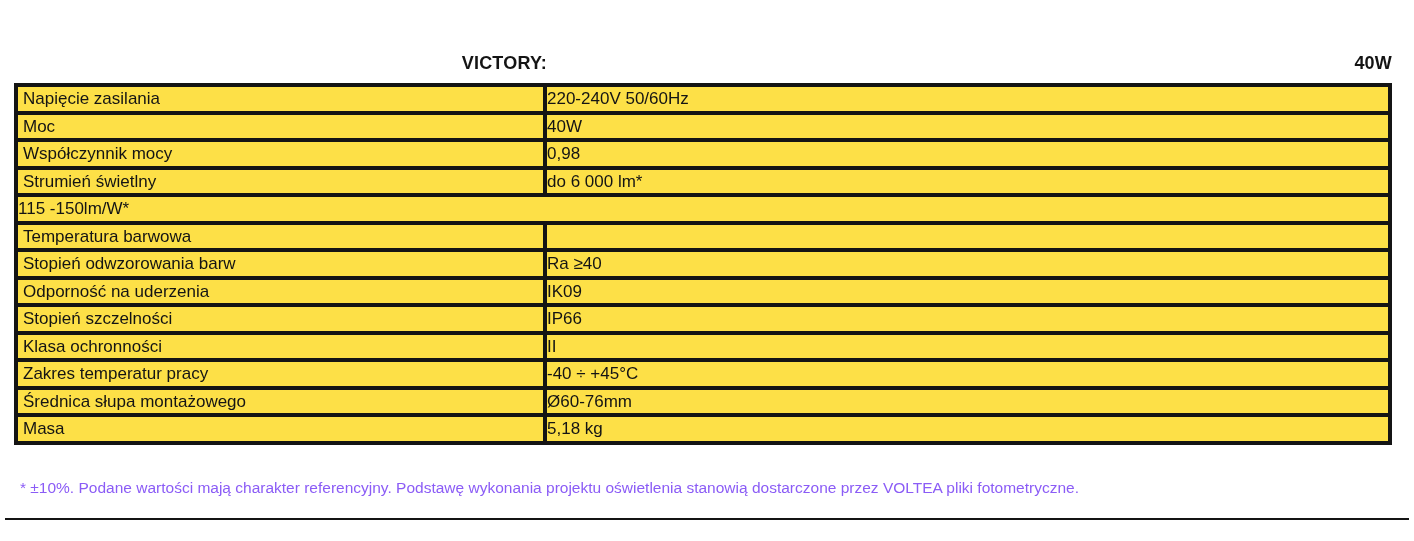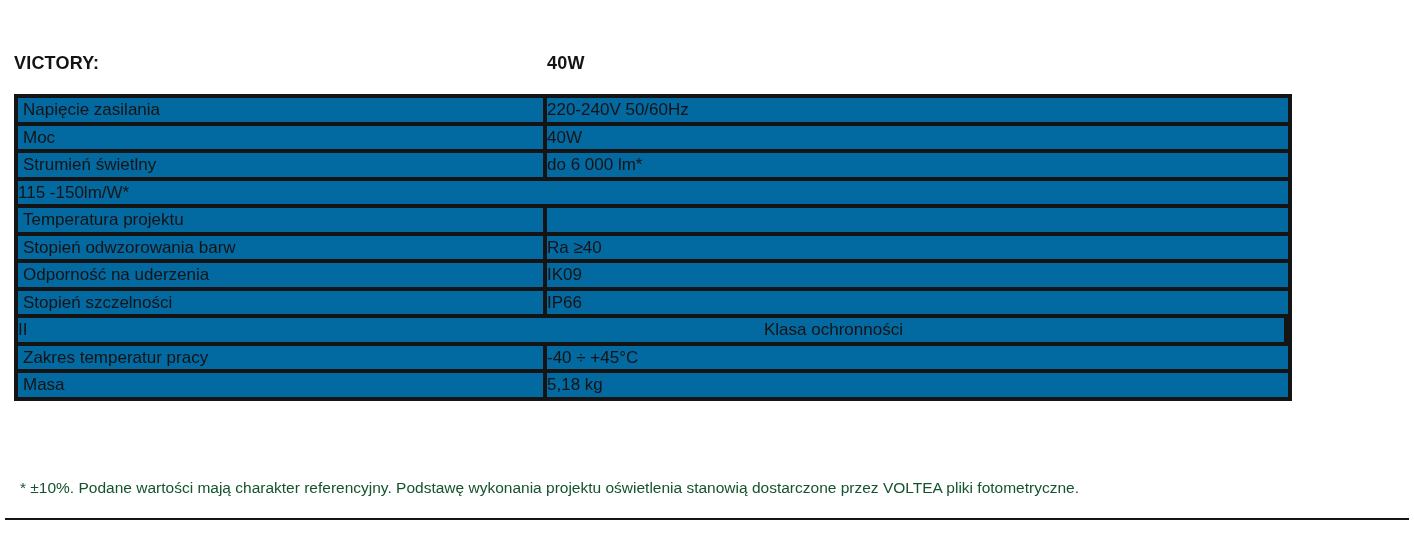--- a/index.html
+++ b/index.html
@@ -22,38 +22,38 @@
   
   .spec-header {
     position: absolute;
     top: 48px;
     left: 14px;
     width: 1378px;
     height: 30px;
     display: flex;
   }
   .spec-header .hcell {
-    text-align: left;
+    text-align: right;
     font-weight: bold;
     font-size: 18px;
     line-height: 30px;
     letter-spacing: 0.2px;
   }
   .spec-header .hcell.left  { width: 533px; }
   .spec-header .hcell.right { flex: 1; }
 
   
   .spec-table {
     position: absolute;
-    top: 94px;
+    top: 83px;
     left: 14px;
-    width: 1278px;
+    width: 1378px;
     border: 4px solid #141414;
     box-sizing: border-box;
-    background: #0369a1;
+    background: #fde047;
   }
   .spec-row {
     display: flex;
     height: 23.5px;
     border-bottom: 4px solid #141414;
   }
   .spec-row:last-child {
     border-bottom: none;
   }
   .spec-cell {
@@ -75,21 +75,21 @@
   }
 
   
   .footnote {
     position: absolute;
     top: 478px;
     left: 20px;
     width: 1380px;
     font-size: 15.5px;
     line-height: 20px;
-    color: #14532d;
+    color: #8b5cf6;
   }
 
   
   .bottom-rule {
     position: absolute;
     top: 518px;
     left: 5px;
     width: 1404px;
     height: 2px;
     background: #141414;
@@ -108,48 +108,56 @@
   <div class="spec-table" id="specTable">
       <div class="spec-row">
         <div class="spec-cell label">Napięcie zasilania</div>
         <div class="spec-cell value">220-240V 50/60Hz</div>
       </div>
       <div class="spec-row">
         <div class="spec-cell label">Moc</div>
         <div class="spec-cell value">40W</div>
       </div>
       <div class="spec-row">
+        <div class="spec-cell label">Współczynnik mocy</div>
+        <div class="spec-cell value">0,98</div>
+      </div>
+      <div class="spec-row">
         <div class="spec-cell label">Strumień świetlny</div>
         <div class="spec-cell value">do 6 000 lm*</div>
       </div>
       <div class="spec-row">
         <div class="spec-cell value">115 -150lm/W*</div>
       </div>
       <div class="spec-row">
-        <div class="spec-cell label">Temperatura projektu</div>
+        <div class="spec-cell label">Temperatura barwowa</div>
       </div>
       <div class="spec-row">
         <div class="spec-cell label">Stopień odwzorowania barw</div>
         <div class="spec-cell value">Ra ≥40</div>
       </div>
       <div class="spec-row">
         <div class="spec-cell label">Odporność na uderzenia</div>
         <div class="spec-cell value">IK09</div>
       </div>
       <div class="spec-row">
         <div class="spec-cell label">Stopień szczelności</div>
         <div class="spec-cell value">IP66</div>
       </div>
       <div class="spec-row">
+        <div class="spec-cell label">Klasa ochronności</div>
         <div class="spec-cell value">II</div>
-        <div class="spec-cell label">Klasa ochronności</div>
       </div>
       <div class="spec-row">
         <div class="spec-cell label">Zakres temperatur pracy</div>
         <div class="spec-cell value">-40 ÷ +45°C</div>
+      </div>
+      <div class="spec-row">
+        <div class="spec-cell label">Średnica słupa montażowego</div>
+        <div class="spec-cell value">Ø60-76mm</div>
       </div>
       <div class="spec-row">
         <div class="spec-cell label">Masa</div>
         <div class="spec-cell value">5,18 kg</div>
       </div>
     </div>
 
   <div class="footnote">* ±10%. Podane wartości mają charakter referencyjny. Podstawę wykonania projektu oświetlenia stanowią dostarczone przez VOLTEA pliki fotometryczne.</div>
 
   <div class="bottom-rule"></div>

